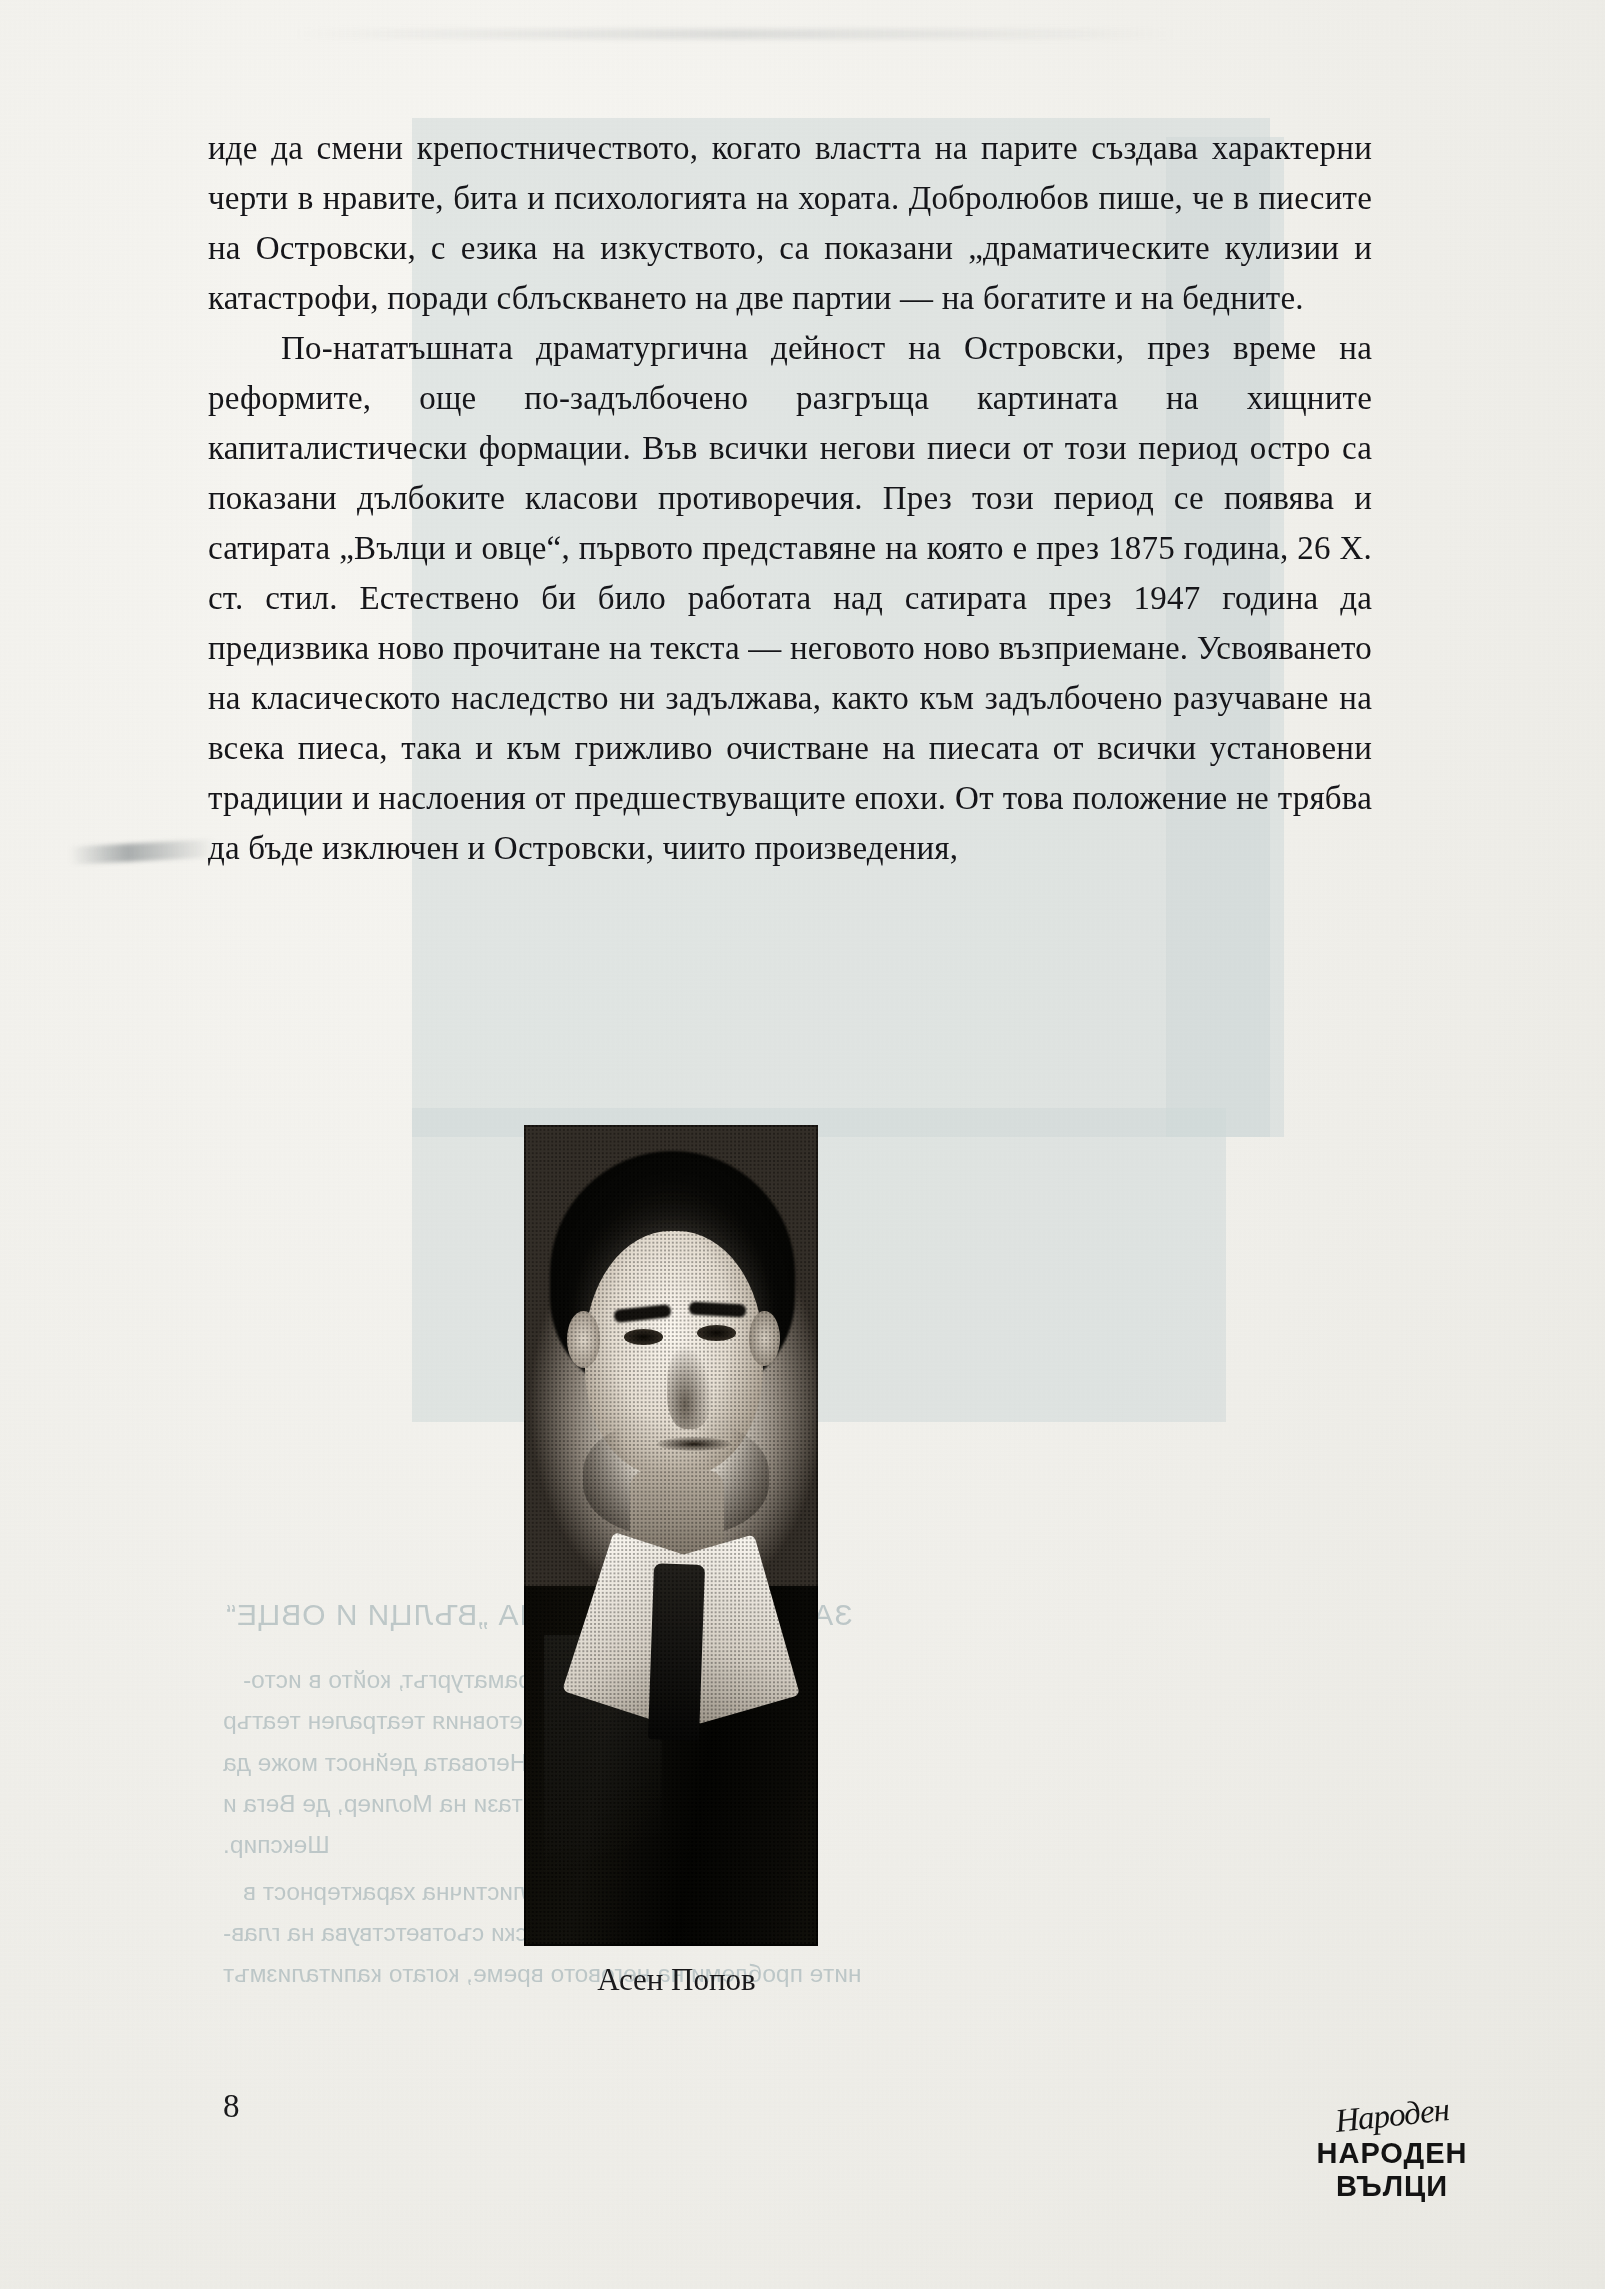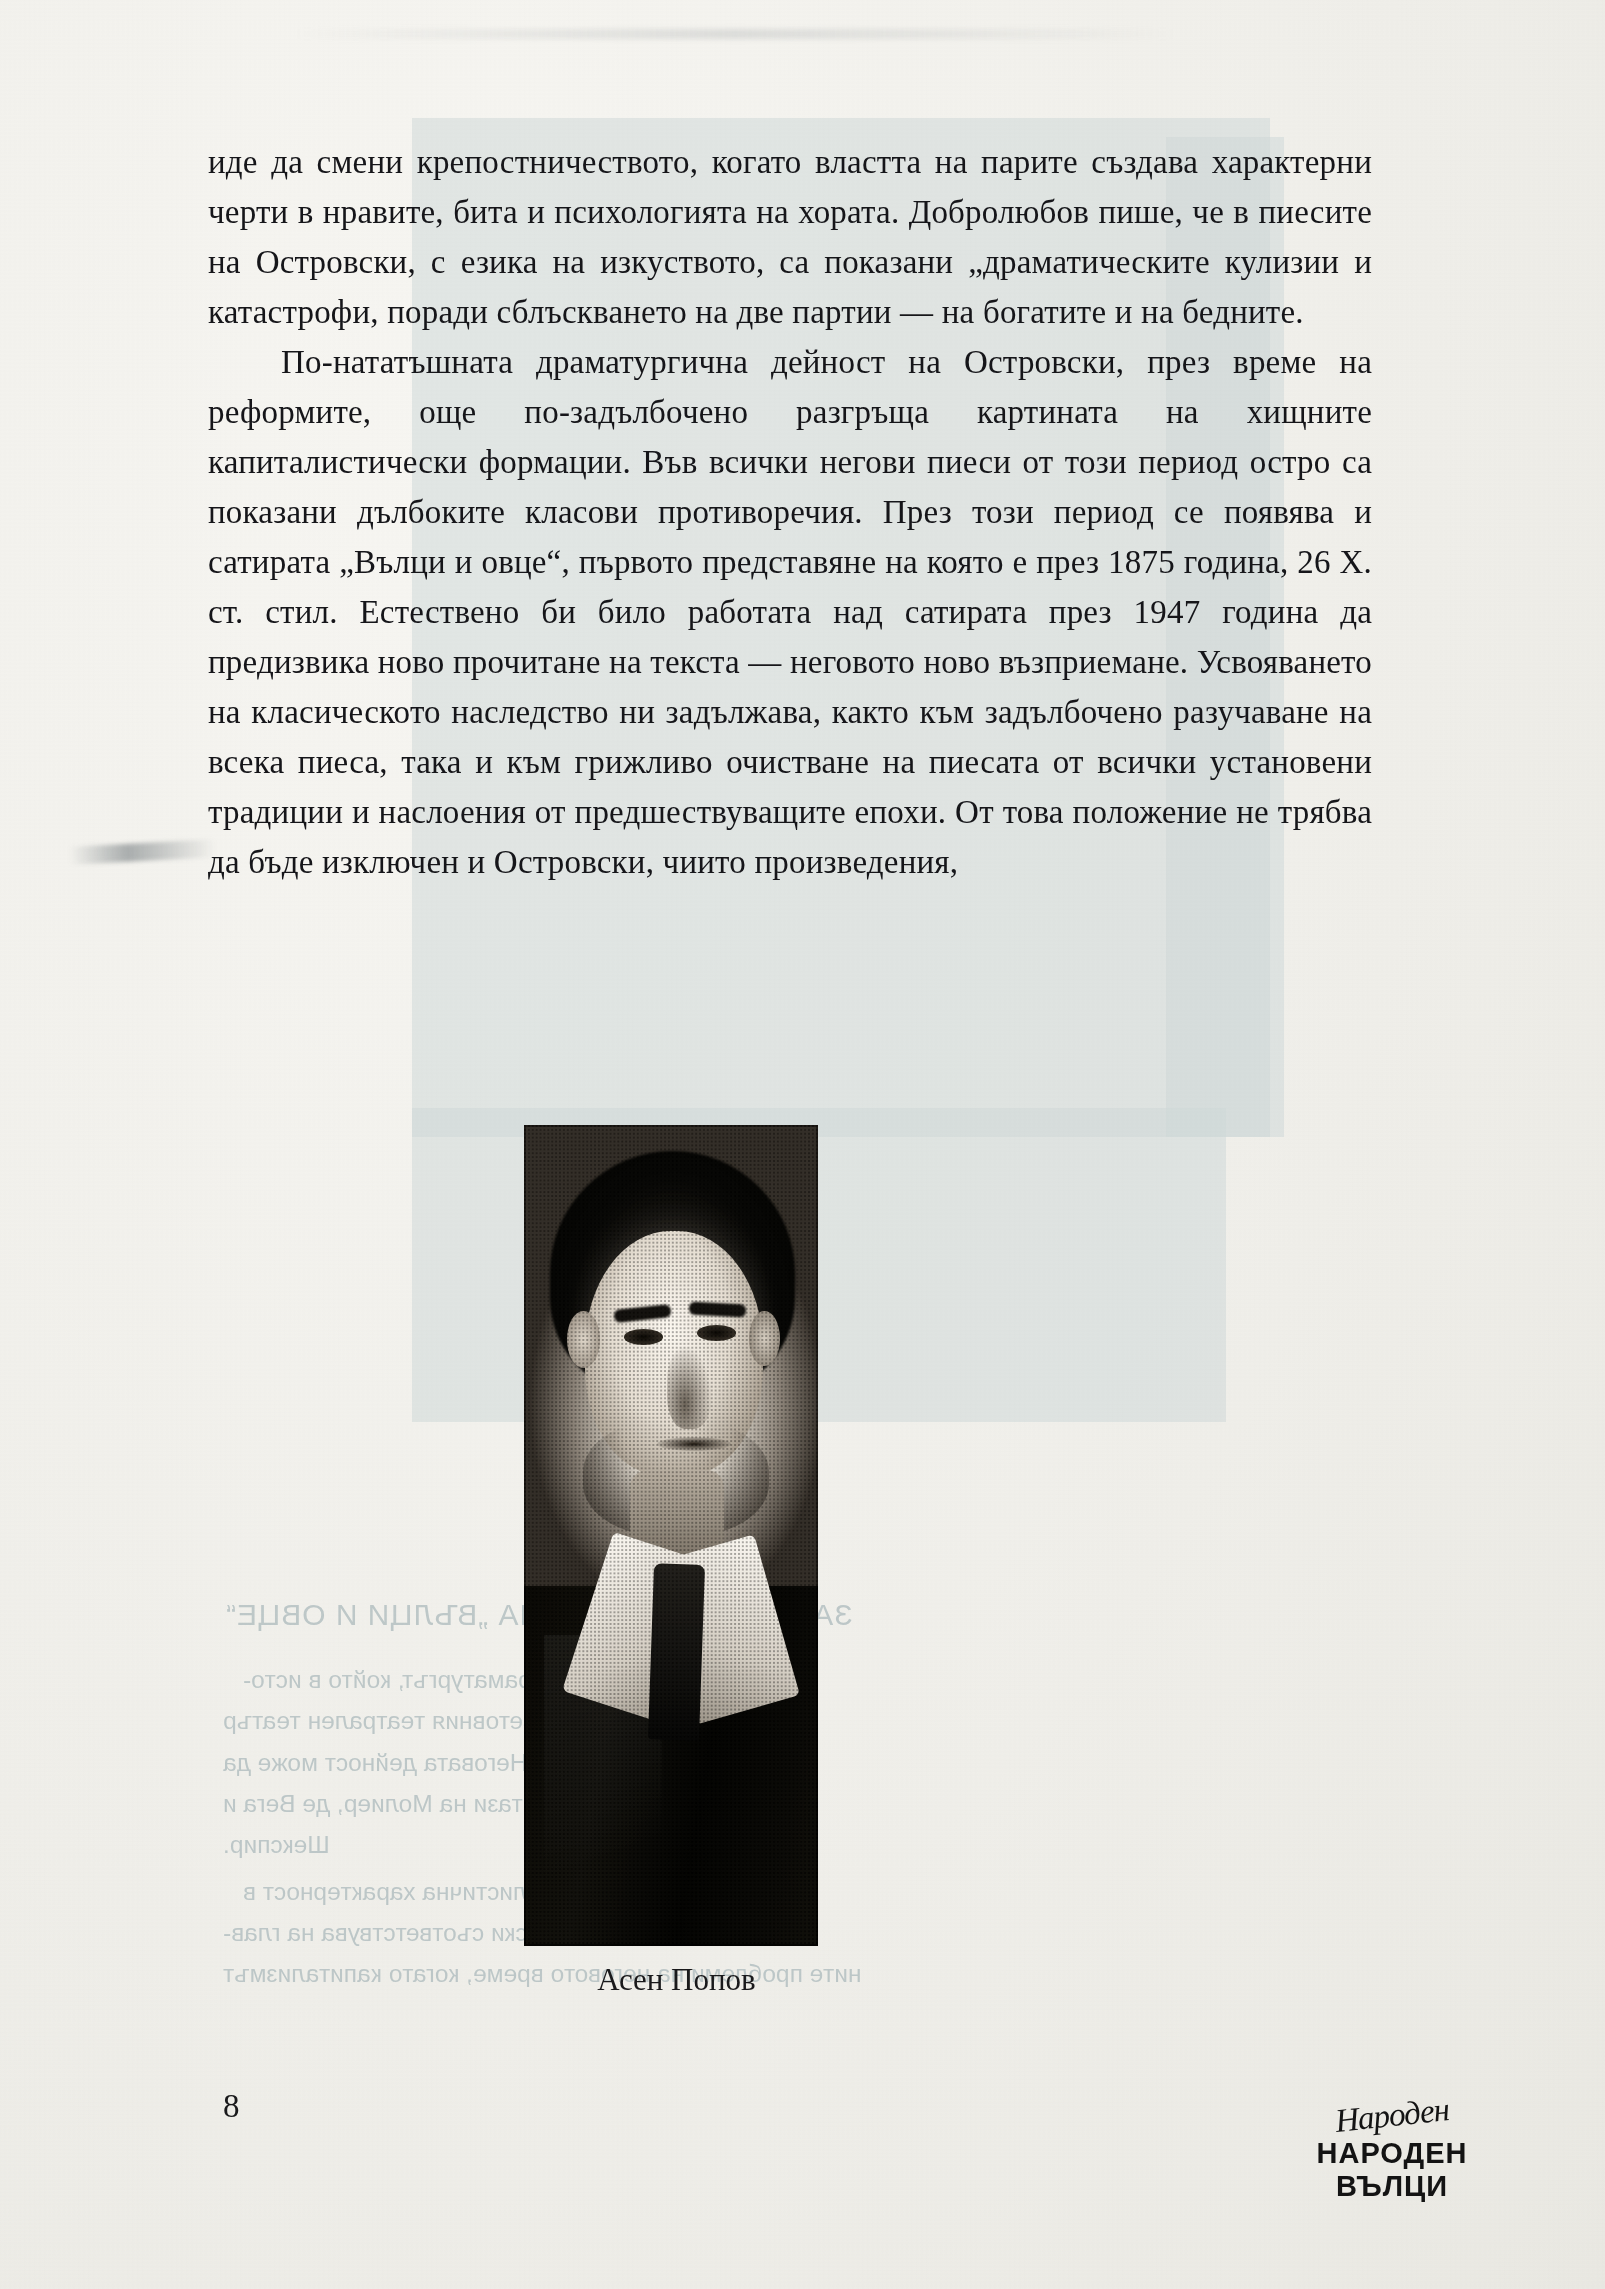--- a/index.html
+++ b/index.html
@@ -43,21 +43,21 @@
     pointer-events: none;
   }
   #band-main   { left: 412px;  top: 118px;  width: 858px; height: 1019px; }
   #band-lower  { left: 412px;  top: 1108px; width: 814px; height: 314px; }
   #band-right  { left: 1166px; top: 137px;  width: 118px; height: 1000px; }
 
   
   #text-block {
     position: absolute;
     left: 208px;
-    top: 137px;
+    top: 123px;
     width: 1164px;
     font-size: 33px;
     line-height: 50px;
     color: #16161a;
     letter-spacing: 0.2px;
   }
   #text-block p {
     margin: 0;
     text-align: justify;
     text-justify: inter-word;

